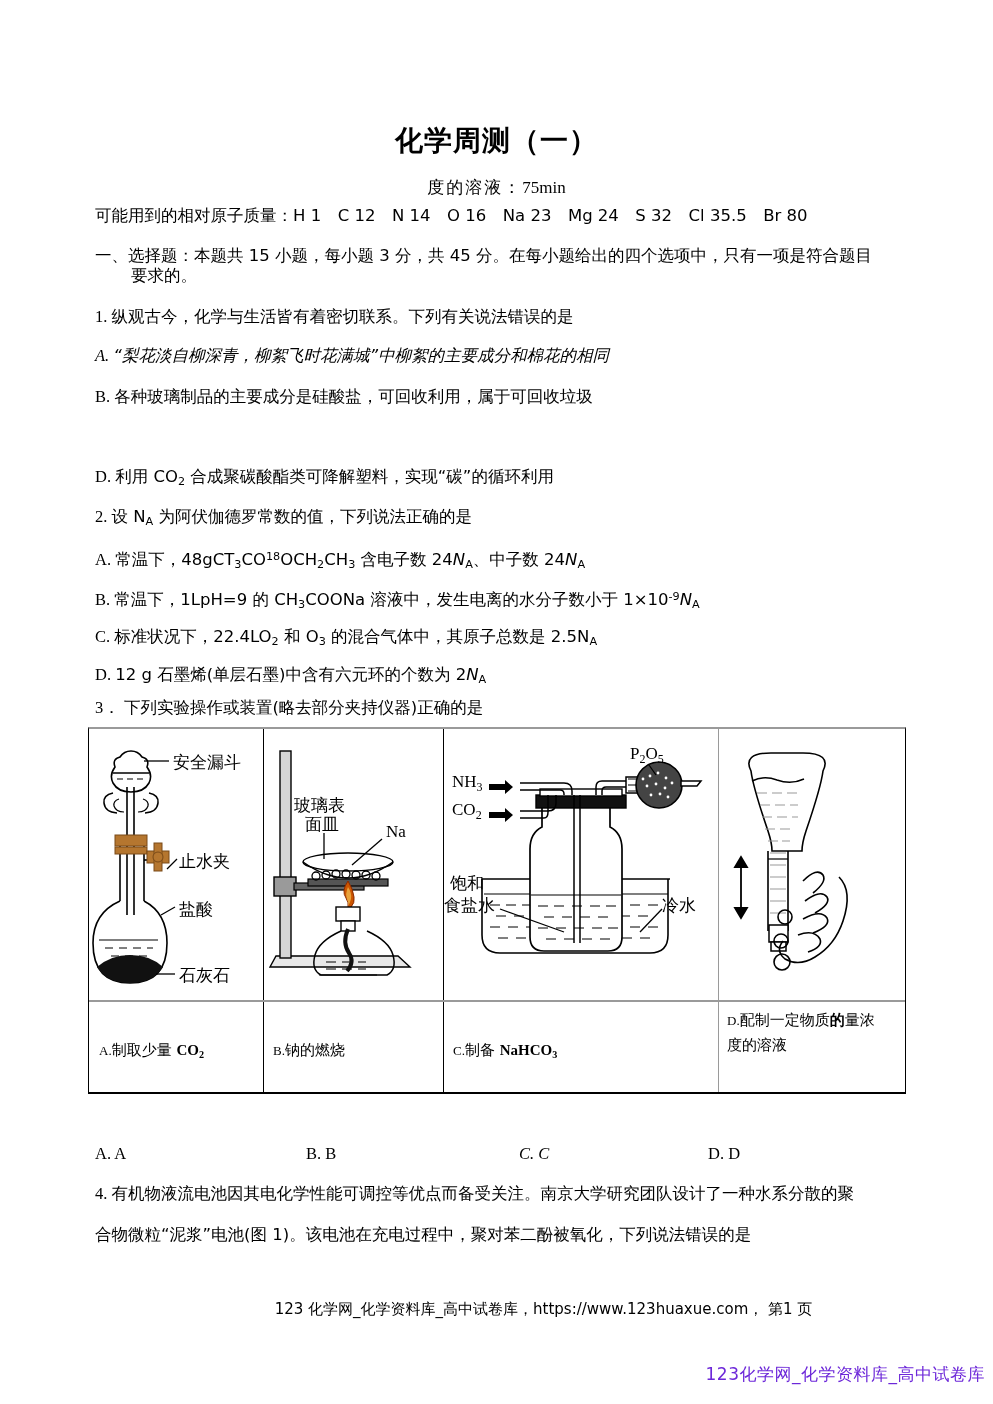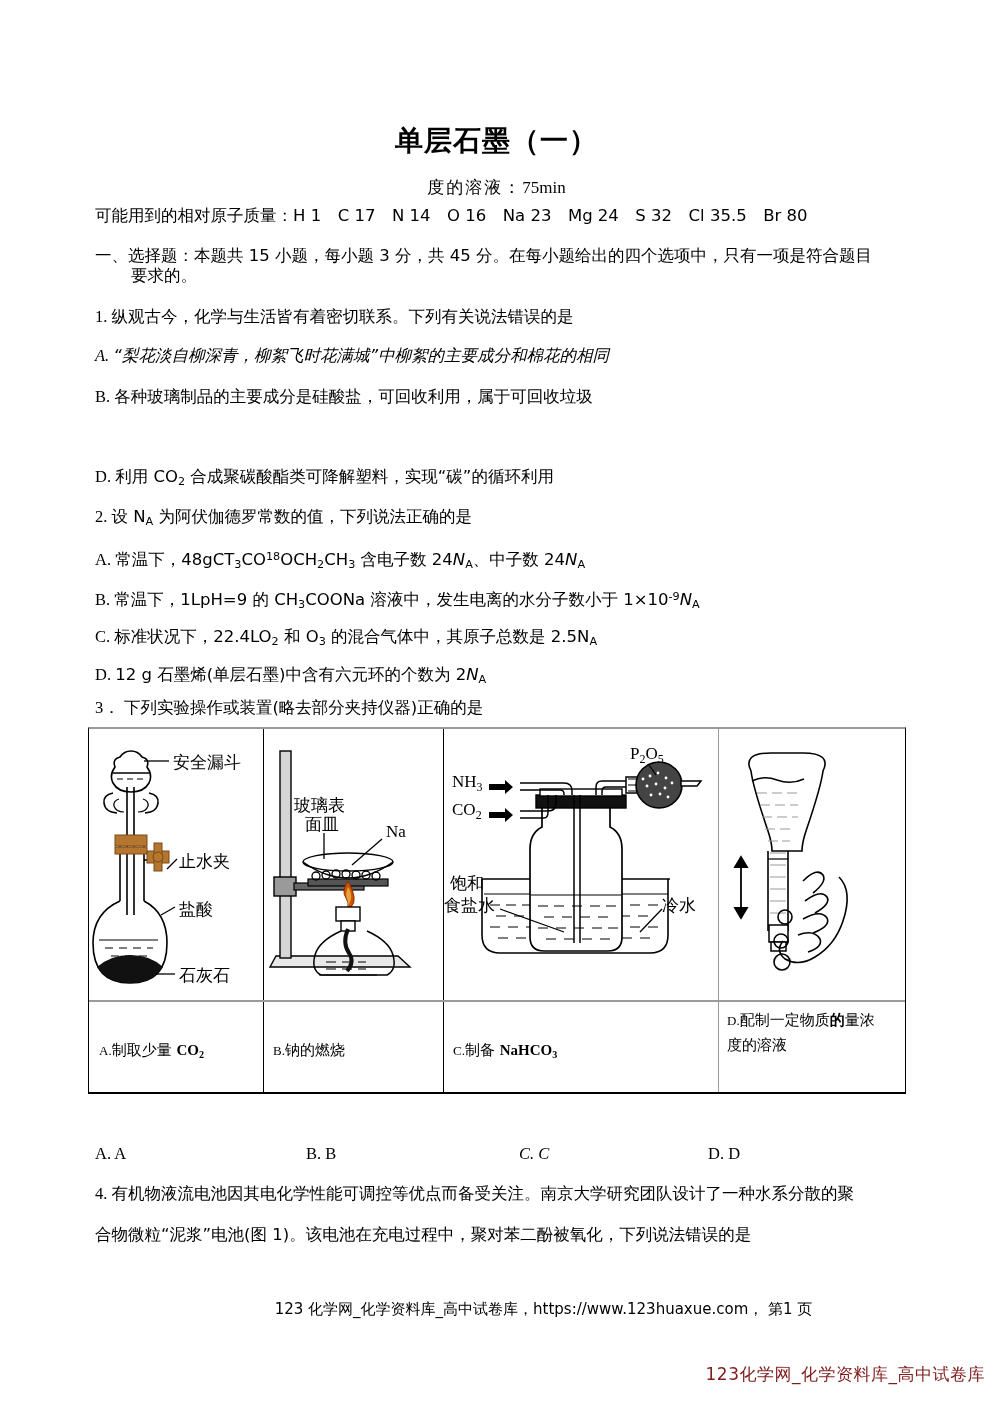--- a/index.html
+++ b/index.html
@@ -97,45 +97,45 @@
     left: 0; top: 1300px;
     width: 993px;
     text-align: center;
     font-size: 15px;
     padding-left: 47px;
   }
   .watermark {
     position: absolute;
     right: 8px; top: 1363px;
     font-size: 17px;
-    color: #7f1d1d;
+    color: #6d28d9;
     font-family: "DejaVu Sans", sans-serif;
     letter-spacing: 0.5px;
     margin-left: 38px;
   }
   svg { display: block; }
   .lab {
     font-family: "DejaVu Sans", sans-serif;
     font-size: 17px;
     fill: #000;
   }
   .lab-sm { font-family: "Liberation Serif", serif; font-size: 17px; fill: #000; }
 </style>
 </head>
 <body>
 
 <div class="page">
 
-  <div class="title cjk">单层石墨（一）</div>
+  <div class="title cjk">化学周测（一）</div>
 
   <div class="subtitle">
     <span class="cjk">度的溶液：</span><span>75min</span>
   </div>
 
-  <div class="body-line cjk" style="top:205px;">可能用到的相对原子质量：H 1　C 17　N 14　O 16　Na 23　Mg 24　S 32　Cl 35.5　Br 80</div>
+  <div class="body-line cjk" style="top:205px;">可能用到的相对原子质量：H 1　C 12　N 14　O 16　Na 23　Mg 24　S 32　Cl 35.5　Br 80</div>
 
   <div class="body-line cjk" style="top:245px;">一、选择题：本题共 15 小题，每小题 3 分，共 45 分。在每小题给出的四个选项中，只有一项是符合题目</div>
   <div class="body-line cjk" style="top:265px;margin-left:36px;">要求的。</div>
 
   <div class="body-line" style="top:306px;">
     <span>1.</span>
     <span class="cjk">纵观古今，化学与生活皆有着密切联系。下列有关说法错误的是</span>
   </div>
 
   <div class="body-line" style="top:345px;font-style:italic;">

